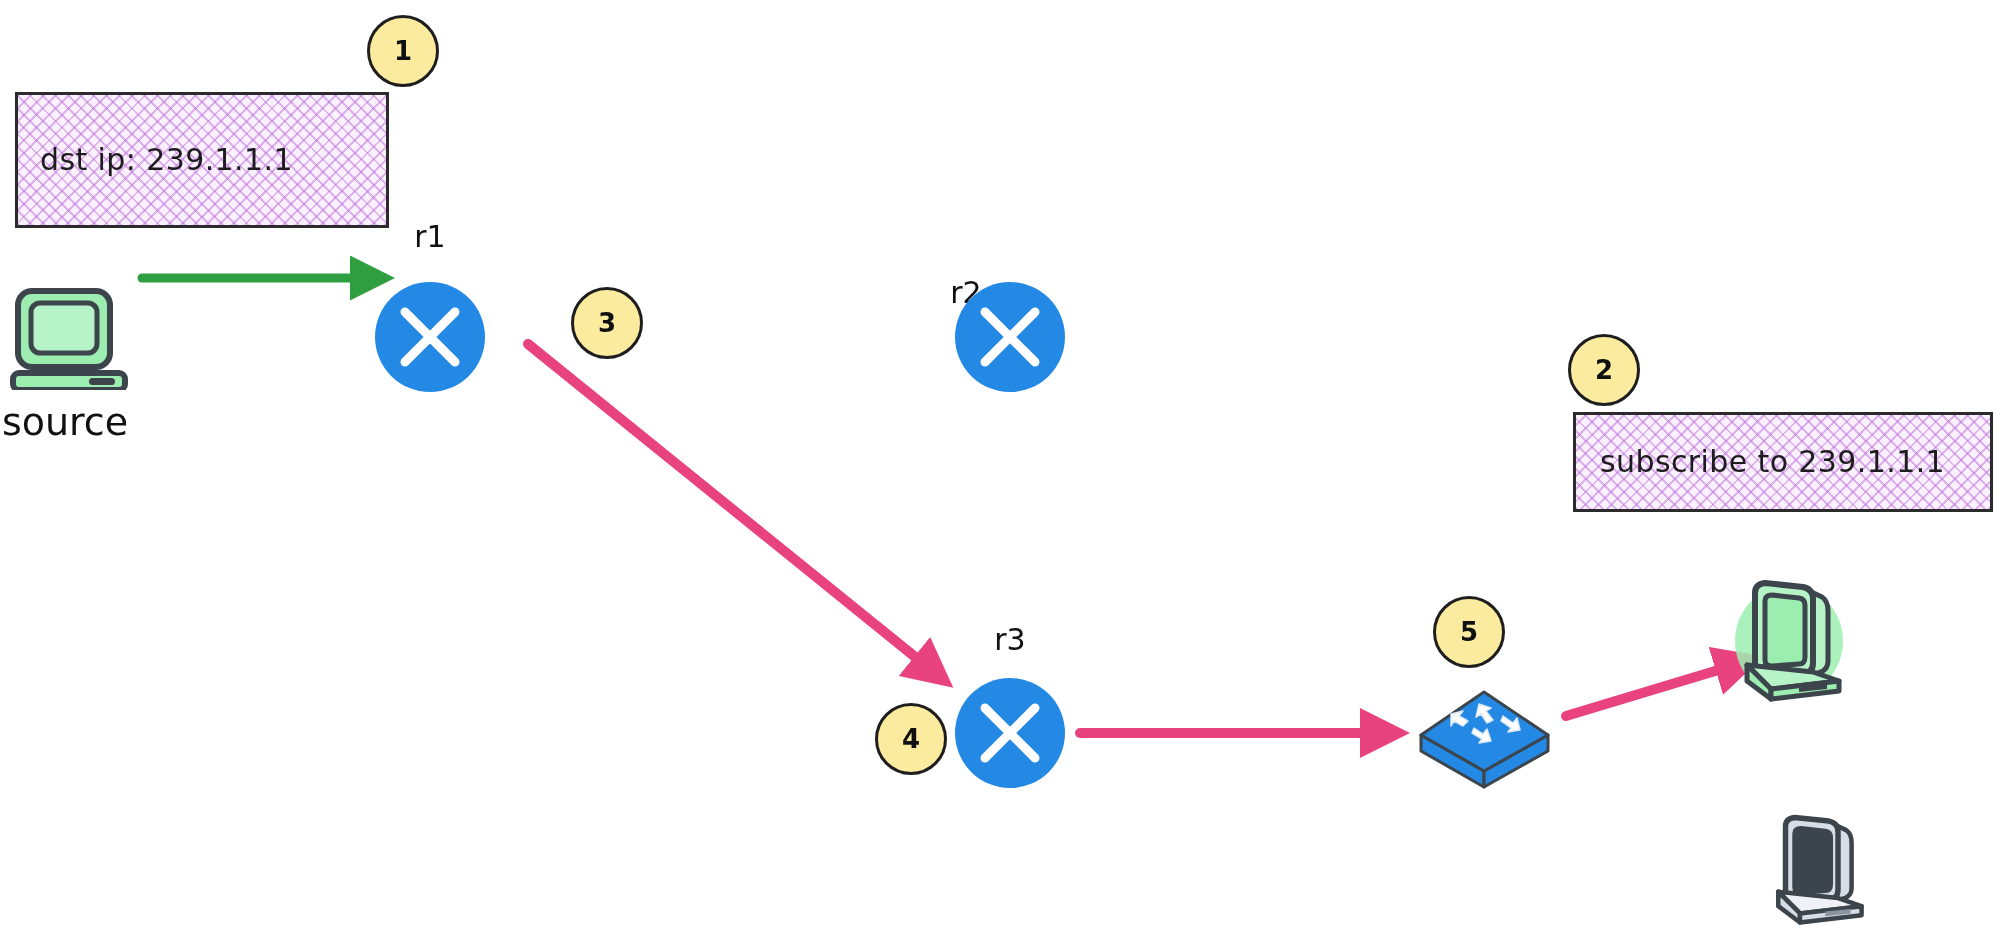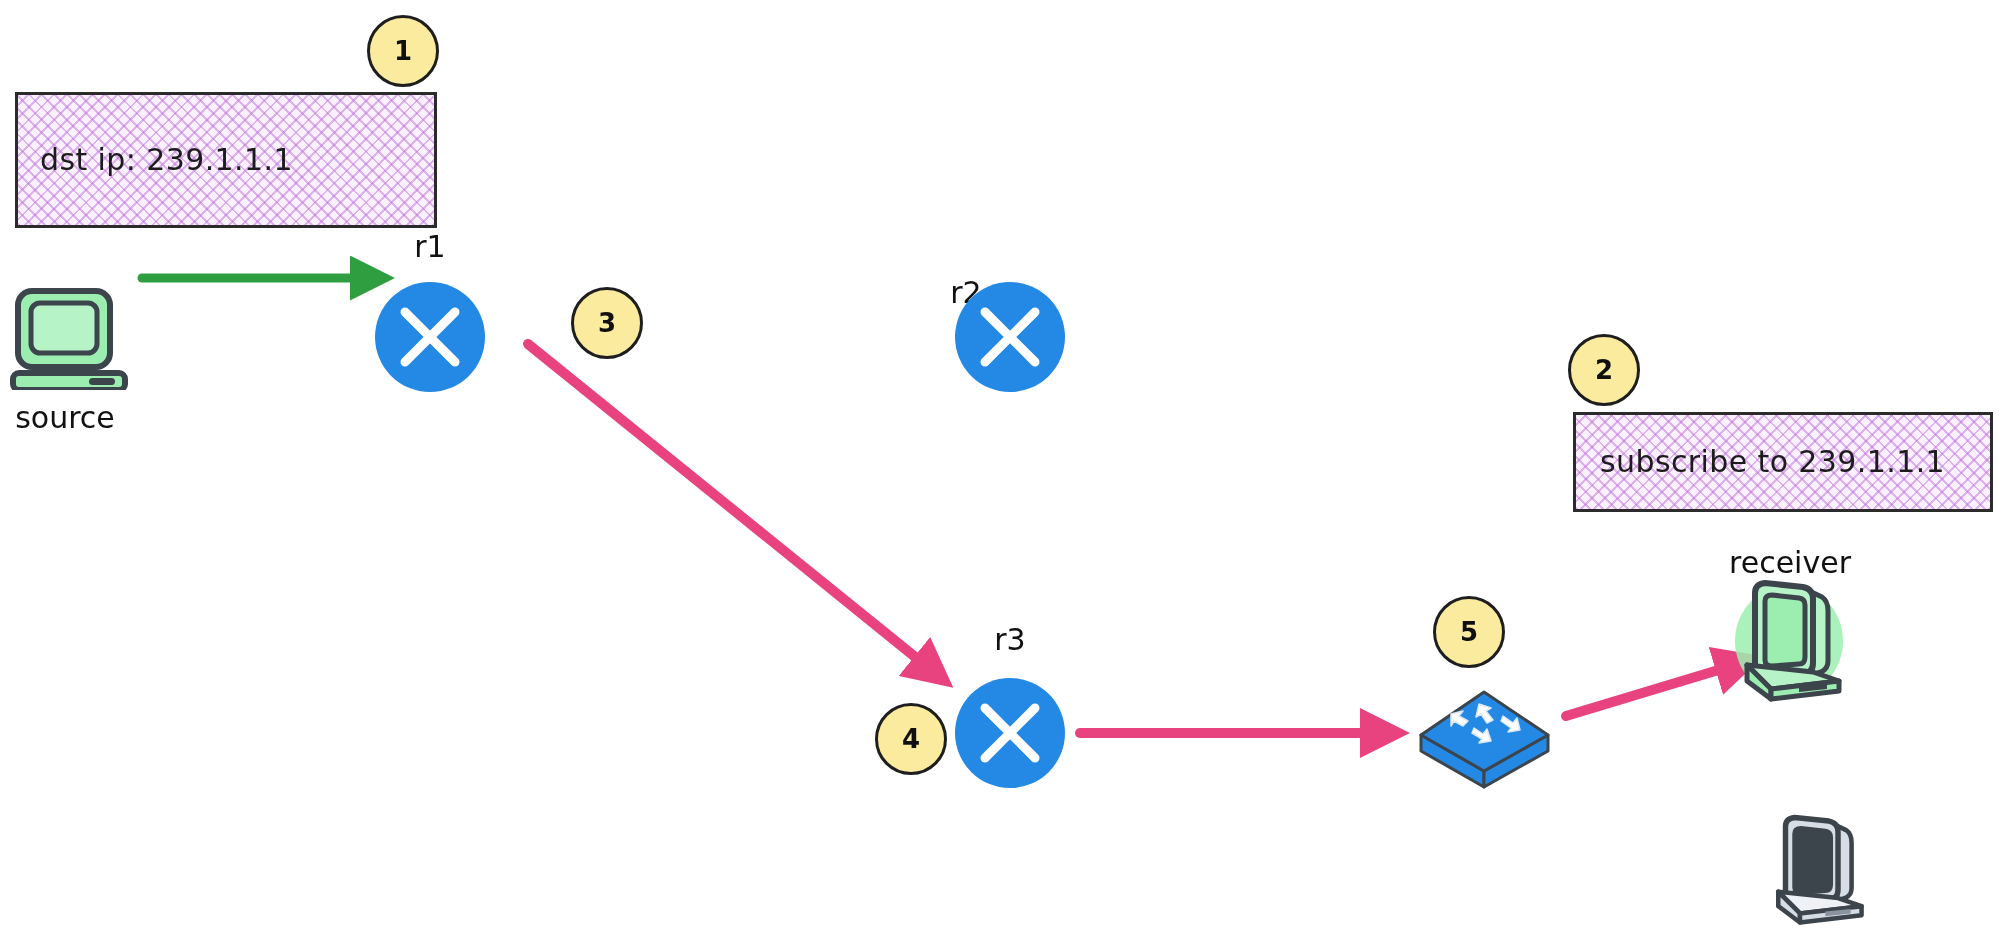--- a/index.html
+++ b/index.html
@@ -98,21 +98,21 @@
   .glow {
     position: absolute;
     border-radius: 50%;
     background: #9ceeb0;
     opacity: 0.85;
   }
 
   .host-label {
     position: absolute;
     font-family: "DejaVu Sans", sans-serif;
-    font-size: 30px;
+    font-size: 38px;
     color: #111111;
     white-space: nowrap;
     text-align: center;
   }
 </style>
 </head>
 <body>
 
 <div id="canvas">
 
@@ -136,21 +136,21 @@
 
     <g>
       <line x1="1080" y1="733" x2="1380" y2="733" stroke="#e8437f" stroke-width="10" stroke-linecap="round" marker-end="url(#head-pink)"></line>
     </g>
 
     <g>
       <line x1="1566" y1="716" x2="1735" y2="665" stroke="#e8437f" stroke-width="10" stroke-linecap="round" marker-end="url(#head-pink)"></line>
     </g>
   </svg>
 
-  <div class="note" style="left:15px; top:92px; width:422px; height:136px;gap:28px;">
+  <div class="note" style="left:15px; top:92px; width:374px; height:136px;gap:28px;">
     <div class="note-line">dst ip: 239.1.1.1</div>
   </div>
 
   <div class="note" style="left:1573px; top:412px; width:420px; height:100px;padding-left:24px;">
     <div class="note-line">subscribe to 239.1.1.1</div>
   </div>
 
   <div class="badge" style="left:367px; top:15px;">
     <span>1</span>
   </div>
@@ -160,21 +160,21 @@
   <div class="badge" style="left:571px; top:287px;">
     <span>3</span>
   </div>
   <div class="badge" style="left:875px; top:703px;">
     <span>4</span>
   </div>
   <div class="badge" style="left:1433px; top:596px;">
     <span>5</span>
   </div>
 
-  <div class="node-label" style="left:390px; top:229px; width:80px;">r1</div>
+  <div class="node-label" style="left:390px; top:219px; width:80px;">r1</div>
   <div class="router" style="left:375px; top:282px;">
     <div class="disc"></div>
     <svg class="xmark" viewBox="0 0 110 110">
       <line x1="30" y1="30" x2="80" y2="80" stroke="#ffffff" stroke-width="9" stroke-linecap="round"></line>
       <line x1="80" y1="30" x2="30" y2="80" stroke="#ffffff" stroke-width="9" stroke-linecap="round"></line>
     </svg>
   </div>
 
   <div class="node-label" style="left:926px; top:233px; width:80px;margin-top:42px;">r2</div>
   <div class="router" style="left:955px; top:282px;">
@@ -202,21 +202,20 @@
       <rect x="21" y="15" width="66" height="50" rx="9" ry="9" fill="#b6f3c6" stroke="#3c444c" stroke-width="5"></rect>
 
       <rect x="44" y="79" width="22" height="8" fill="#3c444c"></rect>
 
       <rect x="3" y="85" width="112" height="17" rx="6" ry="6" fill="#9ceeb0" stroke="#3c444c" stroke-width="6"></rect>
       <rect x="79" y="90" width="26" height="7" rx="3.5" ry="3.5" fill="#3c444c"></rect>
     </svg>
   </div>
   <div class="host-label" style="left:0px; top:400px; width:130px;">source</div>
 
-  <div class="host-label" style="left:1670px; top:545px; width:240px;">receiver</div>
   <div class="icon-wrap" style="left:1727px; top:577px; width:130px; height:127px;">
     <div class="glow" style="left:8px; top:8px; width:108px; height:112px;"></div>
     <svg viewBox="0 0 130 127" width="130" height="127" style="position:absolute; left:0; top:0;">
 
       <path d="M78 12 L95 20 Q101 24 101 34 L101 84 Q101 92 94 95 L78 100 Z" fill="#b6f3c6" stroke="#3c444c" stroke-width="5" stroke-linejoin="round"></path>
 
       <path d="M28 16 Q28 7 38 6 L76 10 Q86 12 86 22 L86 86 Q86 96 76 97 L38 100 Q28 100 28 91 Z" fill="#b6f3c6" stroke="#3c444c" stroke-width="6" stroke-linejoin="round"></path>
 
       <path d="M38 24 Q38 18 45 18 L72 21 Q78 22 78 28 L78 80 Q78 87 72 87 L45 89 Q38 89 38 83 Z" fill="#9ceeb0" stroke="#3c444c" stroke-width="5" stroke-linejoin="round"></path>
 

